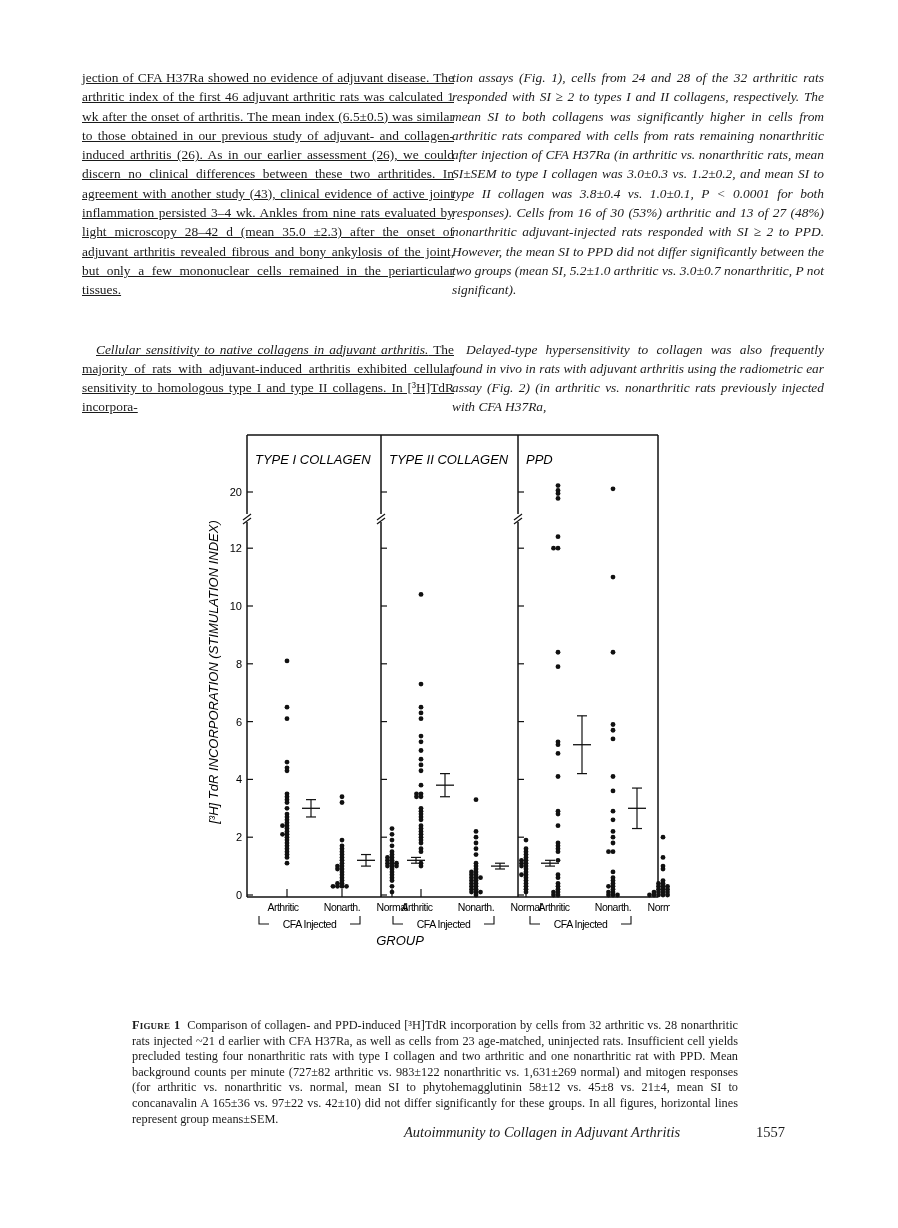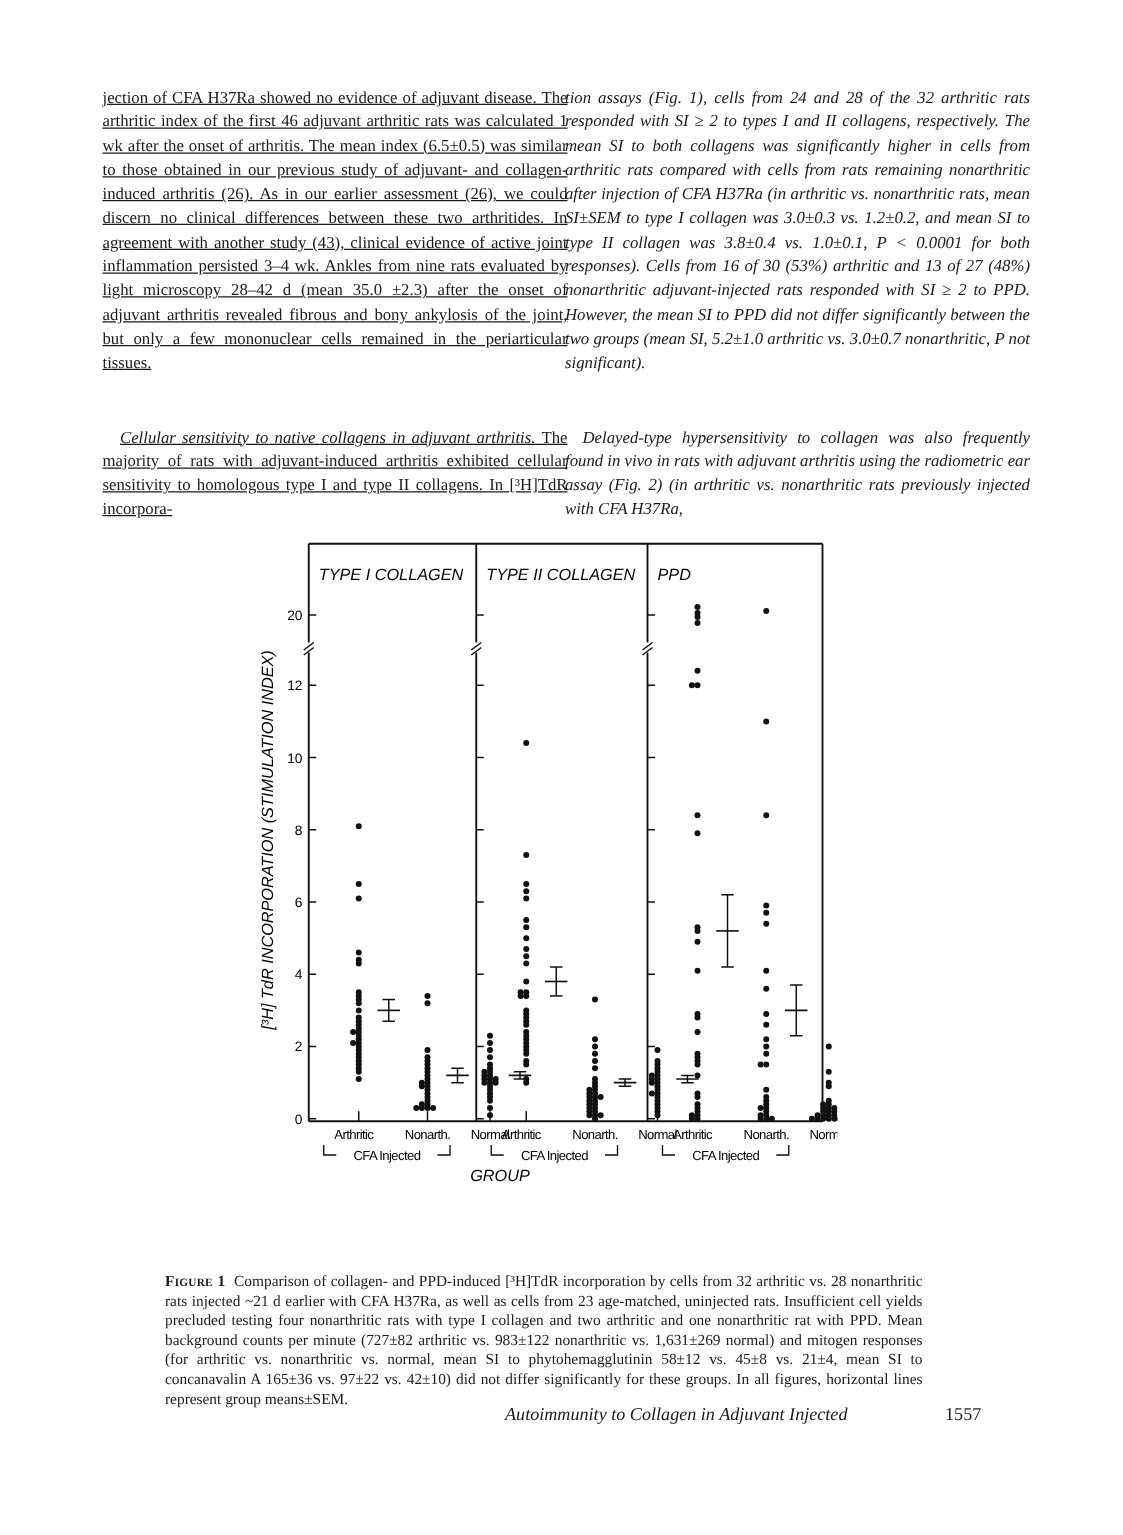--- a/index.html
+++ b/index.html
@@ -401,15 +401,15 @@
     <text id="ylabel" x="0" y="0" font-size="13" font-style="italic" transform="translate(28,240) rotate(-90)" text-anchor="middle">[³H] TdR INCORPORATION (STIMULATION INDEX)</text>
     <text id="xlabel" x="210" y="513" font-size="13" font-style="italic" text-anchor="middle">GROUP</text>
   </svg>
 </div>
 
 <div class="caption">
   <span class="fig-label">Figure 1</span>&nbsp;&nbsp;<span>Comparison of collagen- and PPD-induced [³H]TdR incorporation by cells from 32 arthritic vs. 28 nonarthritic rats injected ~21 d earlier with CFA H37Ra, as well as cells from 23 age-matched, uninjected rats. Insufficient cell yields precluded testing four nonarthritic rats with type I collagen and two arthritic and one nonarthritic rat with PPD. Mean background counts per minute (727±82 arthritic vs. 983±122 nonarthritic vs. 1,631±269 normal) and mitogen responses (for arthritic vs. nonarthritic vs. normal, mean SI to phytohemagglutinin 58±12 vs. 45±8 vs. 21±4, mean SI to concanavalin A 165±36 vs. 97±22 vs. 42±10) did not differ significantly for these groups. In all figures, horizontal lines represent group means±SEM.</span>
 </div>
 
 <div class="footer">
-  <span class="running-title">Autoimmunity to Collagen in Adjuvant Injected</span>
+  <span class="running-title">Autoimmunity to Collagen in Adjuvant Arthritis</span>
   <span class="page-number">1557</span>
 </div>
 
 </body></html>

